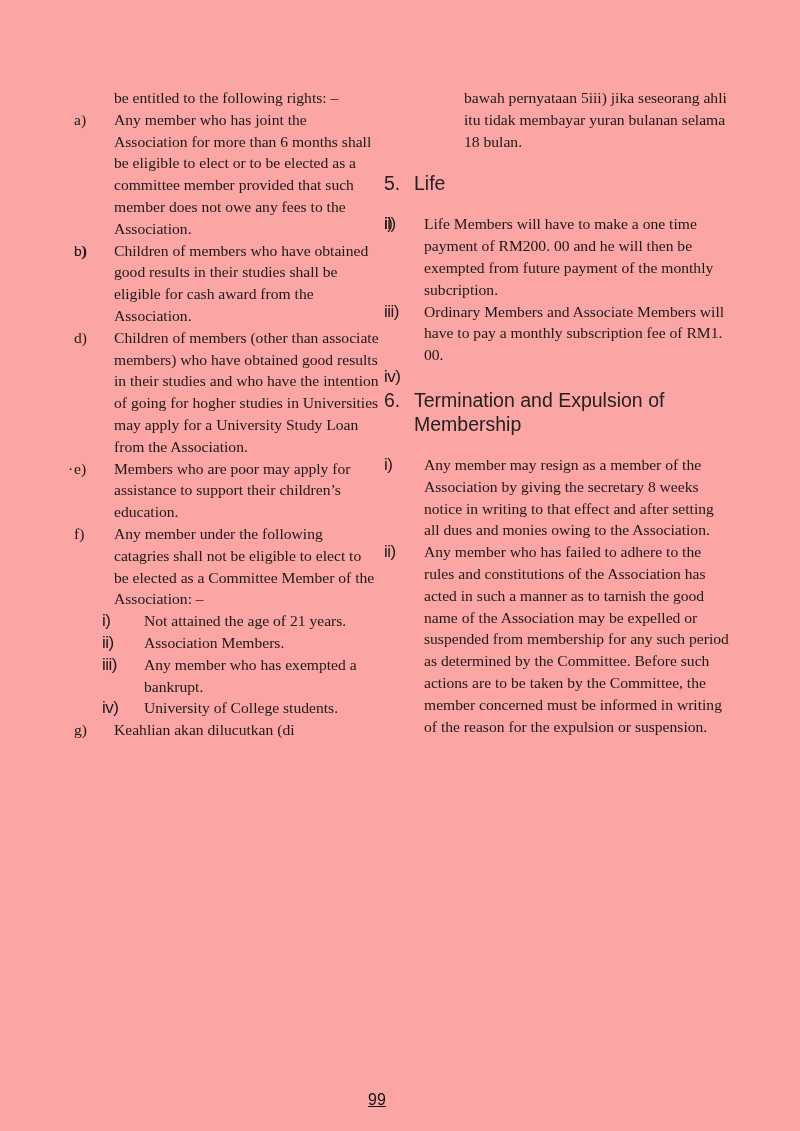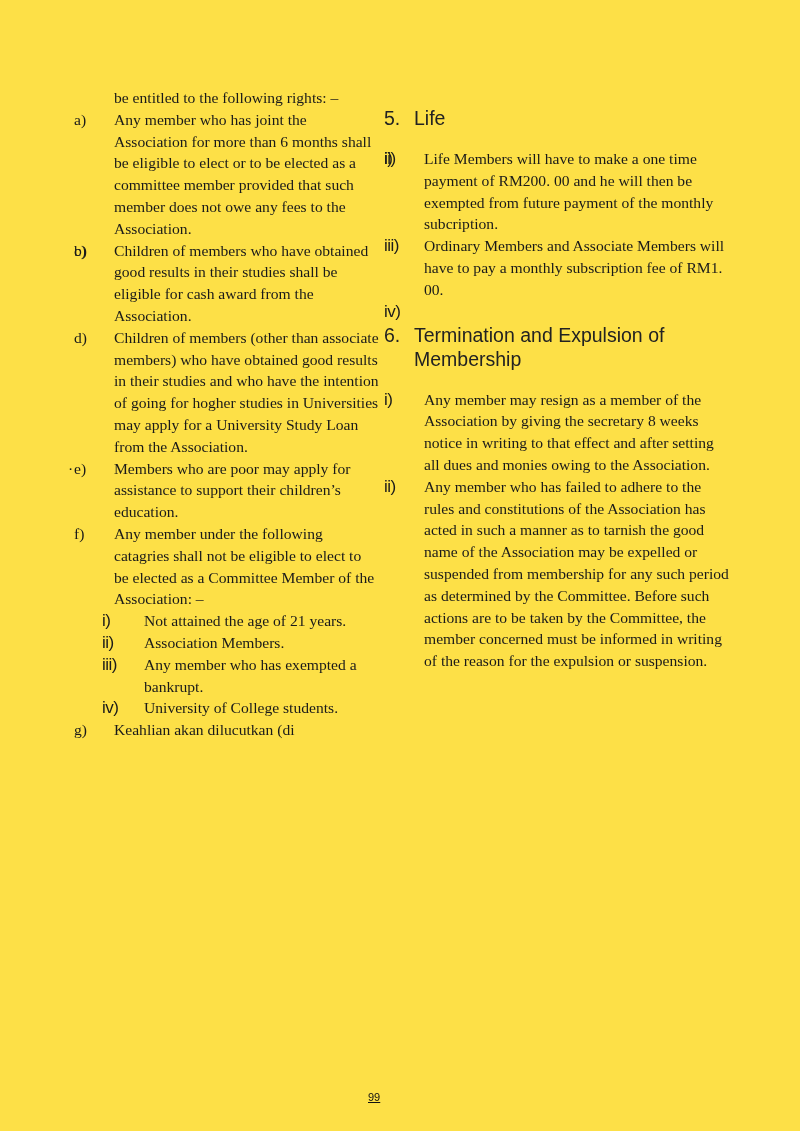--- a/index.html
+++ b/index.html
@@ -1,29 +1,29 @@
 <!DOCTYPE html>
 <html><head>
   <meta charset="utf-8">
   <style>
     html, body { margin: 0; padding: 0; background: #ffffff; }
     body { width: 800px; height: 1131px; position: relative; overflow: hidden; color: #1a1a1a; }
-    .page { position: absolute; left: 0; top: 0; width: 800px; height: 1131px; background: #fde047; }
+    .page { position: absolute; left: 0; top: 0; width: 800px; height: 1131px; background: #fca5a5; }
     .col { position: absolute; font-family: "Liberation Serif", "DejaVu Serif", serif; font-size: 15.6px; line-height: 21.8px; }
     .col-left { left: 74px; top: 87px; width: 305px; }
     .col-right { left: 384px; top: 87px; width: 345px; }
     .item { position: relative; padding-left: 40px; }
     .marker { position: absolute; left: 0; top: 0; width: 40px; }
     .sub { position: relative; padding-left: 70px; }
     .sub .marker { left: 28px; width: 42px; }
     .cont { padding-left: 40px; }
     .heading { font-family: "Liberation Sans", "DejaVu Sans", sans-serif; font-size: 19.5px; line-height: 24px; color: #222; position: relative; padding-left: 30px; }
     .heading .num { position: absolute; left: 0; top: 0; }
     .roman { font-family: "Liberation Sans", "DejaVu Sans", sans-serif; font-size: 17px; letter-spacing: -0.5px; }
-    .page-number { position: absolute; left: 368px; top: 1091px; font-family: "Liberation Sans", "DejaVu Sans", sans-serif; font-size: 11px; color: #111; text-decoration: underline; }
+    .page-number { position: absolute; left: 368px; top: 1091px; font-family: "Liberation Sans", "DejaVu Sans", sans-serif; font-size: 16px; color: #111; text-decoration: underline; }
     .dot { position: absolute; left: -6px; top: 0; }
   </style>
 </head>
 <body>
 
 <div class="page">
 
   <div class="col col-left">
     <div class="cont">be entitled to the following rights: –</div>
 
@@ -67,20 +67,21 @@
       <span class="marker roman">iv)</span>
       <span>University of College students.</span>
     </div>
     <div class="item">
       <span class="marker">g)</span>
       <span>Keahlian akan dilucutkan (di</span>
     </div>
   </div>
 
   <div class="col col-right">
+    <div style="padding-left:80px">bawah pernyataan 5iii) jika seseorang ahli itu tidak membayar yuran bulanan selama 18 bulan.</div>
 
     <div class="heading" style="margin-top:19px; margin-bottom:18px;">
       <span class="num">5.</span>
       <span>Life</span>
     </div>
 
     <div class="item">
       <span class="marker roman">i)</span>
     </div>
     <div class="item">

